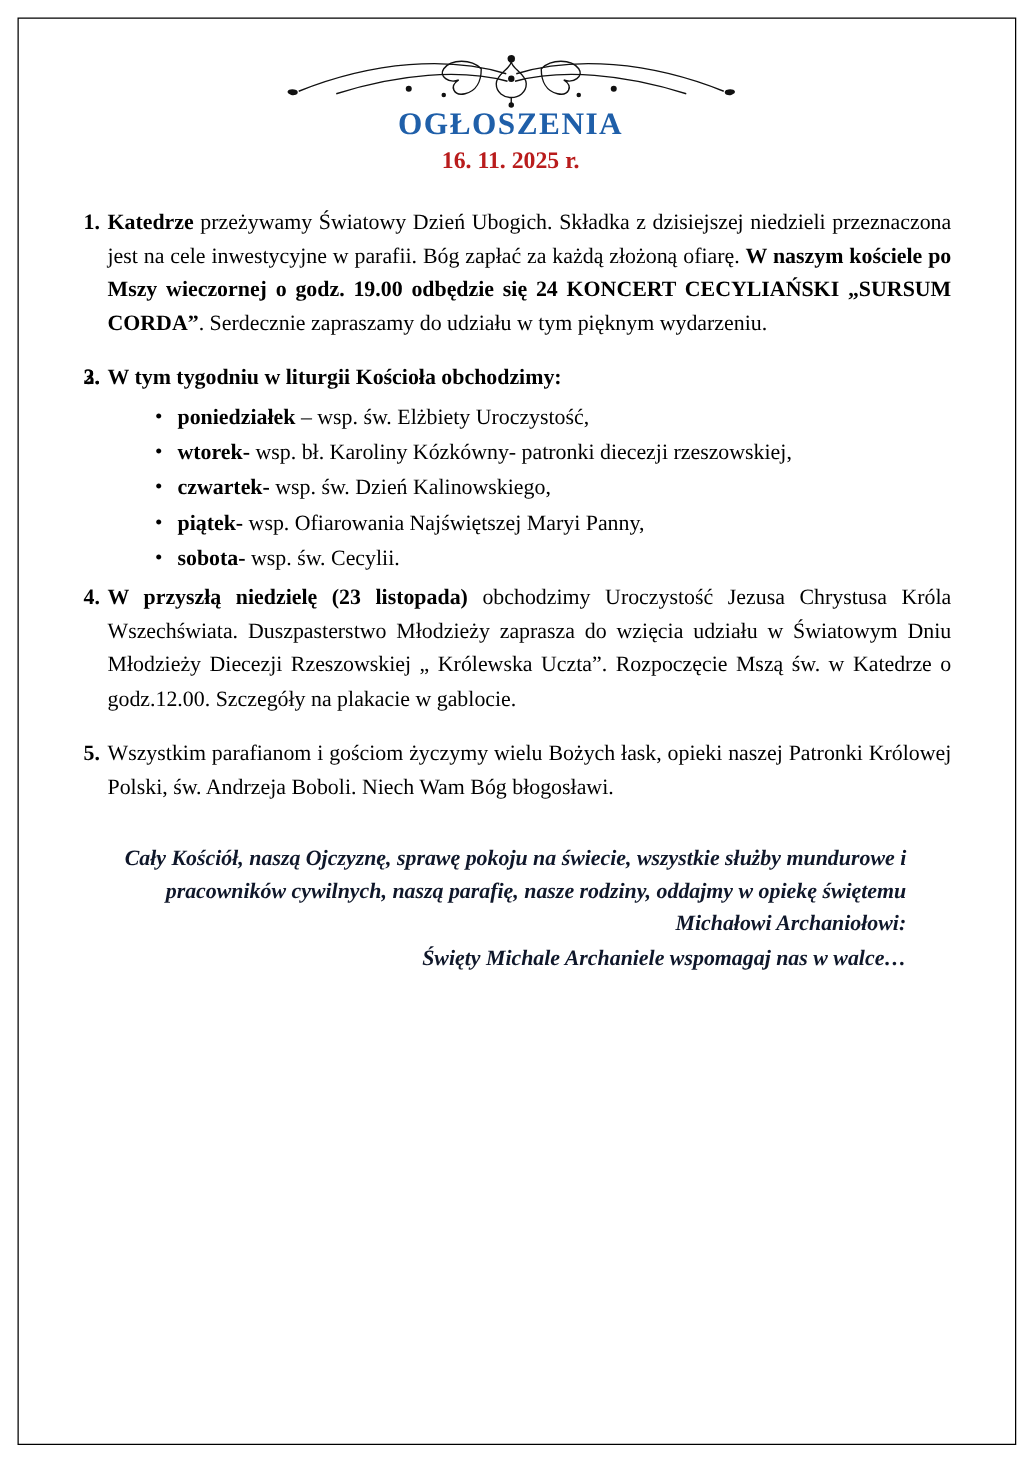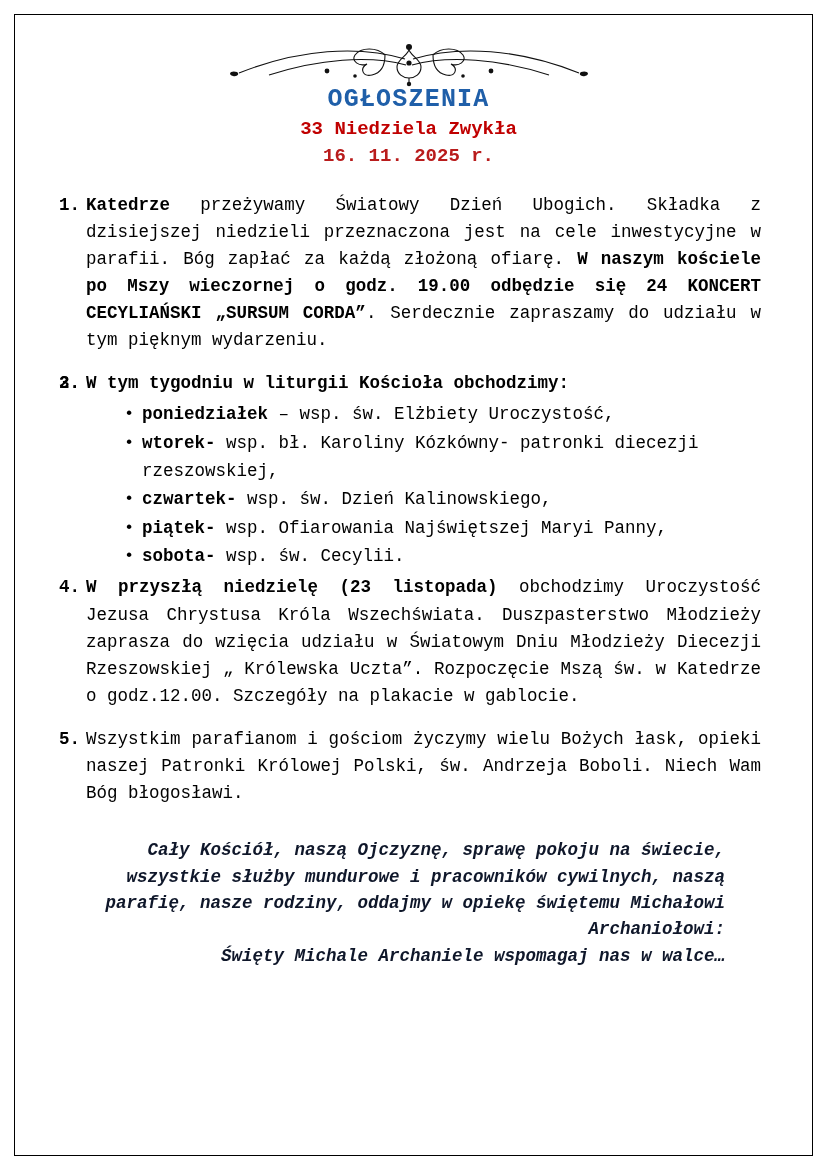--- a/index.html
+++ b/index.html
@@ -28,21 +28,20 @@
     right: 14px;
     bottom: 14px;
     border: 1px solid #000000;
     box-sizing: border-box;
     pointer-events: none;
   }
   .content {
     position: relative;
     padding: 22px 52px 0 42px;
     box-sizing: border-box;
-    font-family: Liberation Mono, monospace;
   }
 
   
   .ornament {
     display: flex;
     justify-content: center;
     align-items: center;
     height: 46px;
     margin-top: 6px;
   }
@@ -168,21 +167,20 @@
           <circle cx="254" cy="33" r="1.8"></circle>
           <circle cx="200" cy="41" r="2.2"></circle>
           <path d="M28,29 C22,27 18,31 24,33 C28,34 31,31 28,29 Z"></path>
           <path d="M372,29 C378,27 382,31 376,33 C372,34 369,31 372,29 Z"></path>
         </g>
       </svg>
     </div>
 
     <div class="title-block">
       <div class="doc-title">OGŁOSZENIA</div>
-      <div class="doc-subtitle">33 Niedziela Zwykła</div>
       <div class="doc-date">16. 11. 2025 r.</div>
     </div>
 
     <ol class="items">
 
       <li>
         <span class="num">1.</span>
         <span><b>Katedrze</b><span> przeżywamy Światowy Dzień Ubogich. Składka z dzisiejszej niedzieli przeznaczona jest na cele inwestycyjne w parafii. Bóg zapłać za każdą złożoną ofiarę. </span><b>W naszym kościele po Mszy wieczornej o godz. 19.00 odbędzie się 24 KONCERT CECYLIAŃSKI „SURSUM CORDA”</b><span>. Serdecznie zapraszamy do udziału w tym pięknym wydarzeniu.</span></span>
       </li>
 

